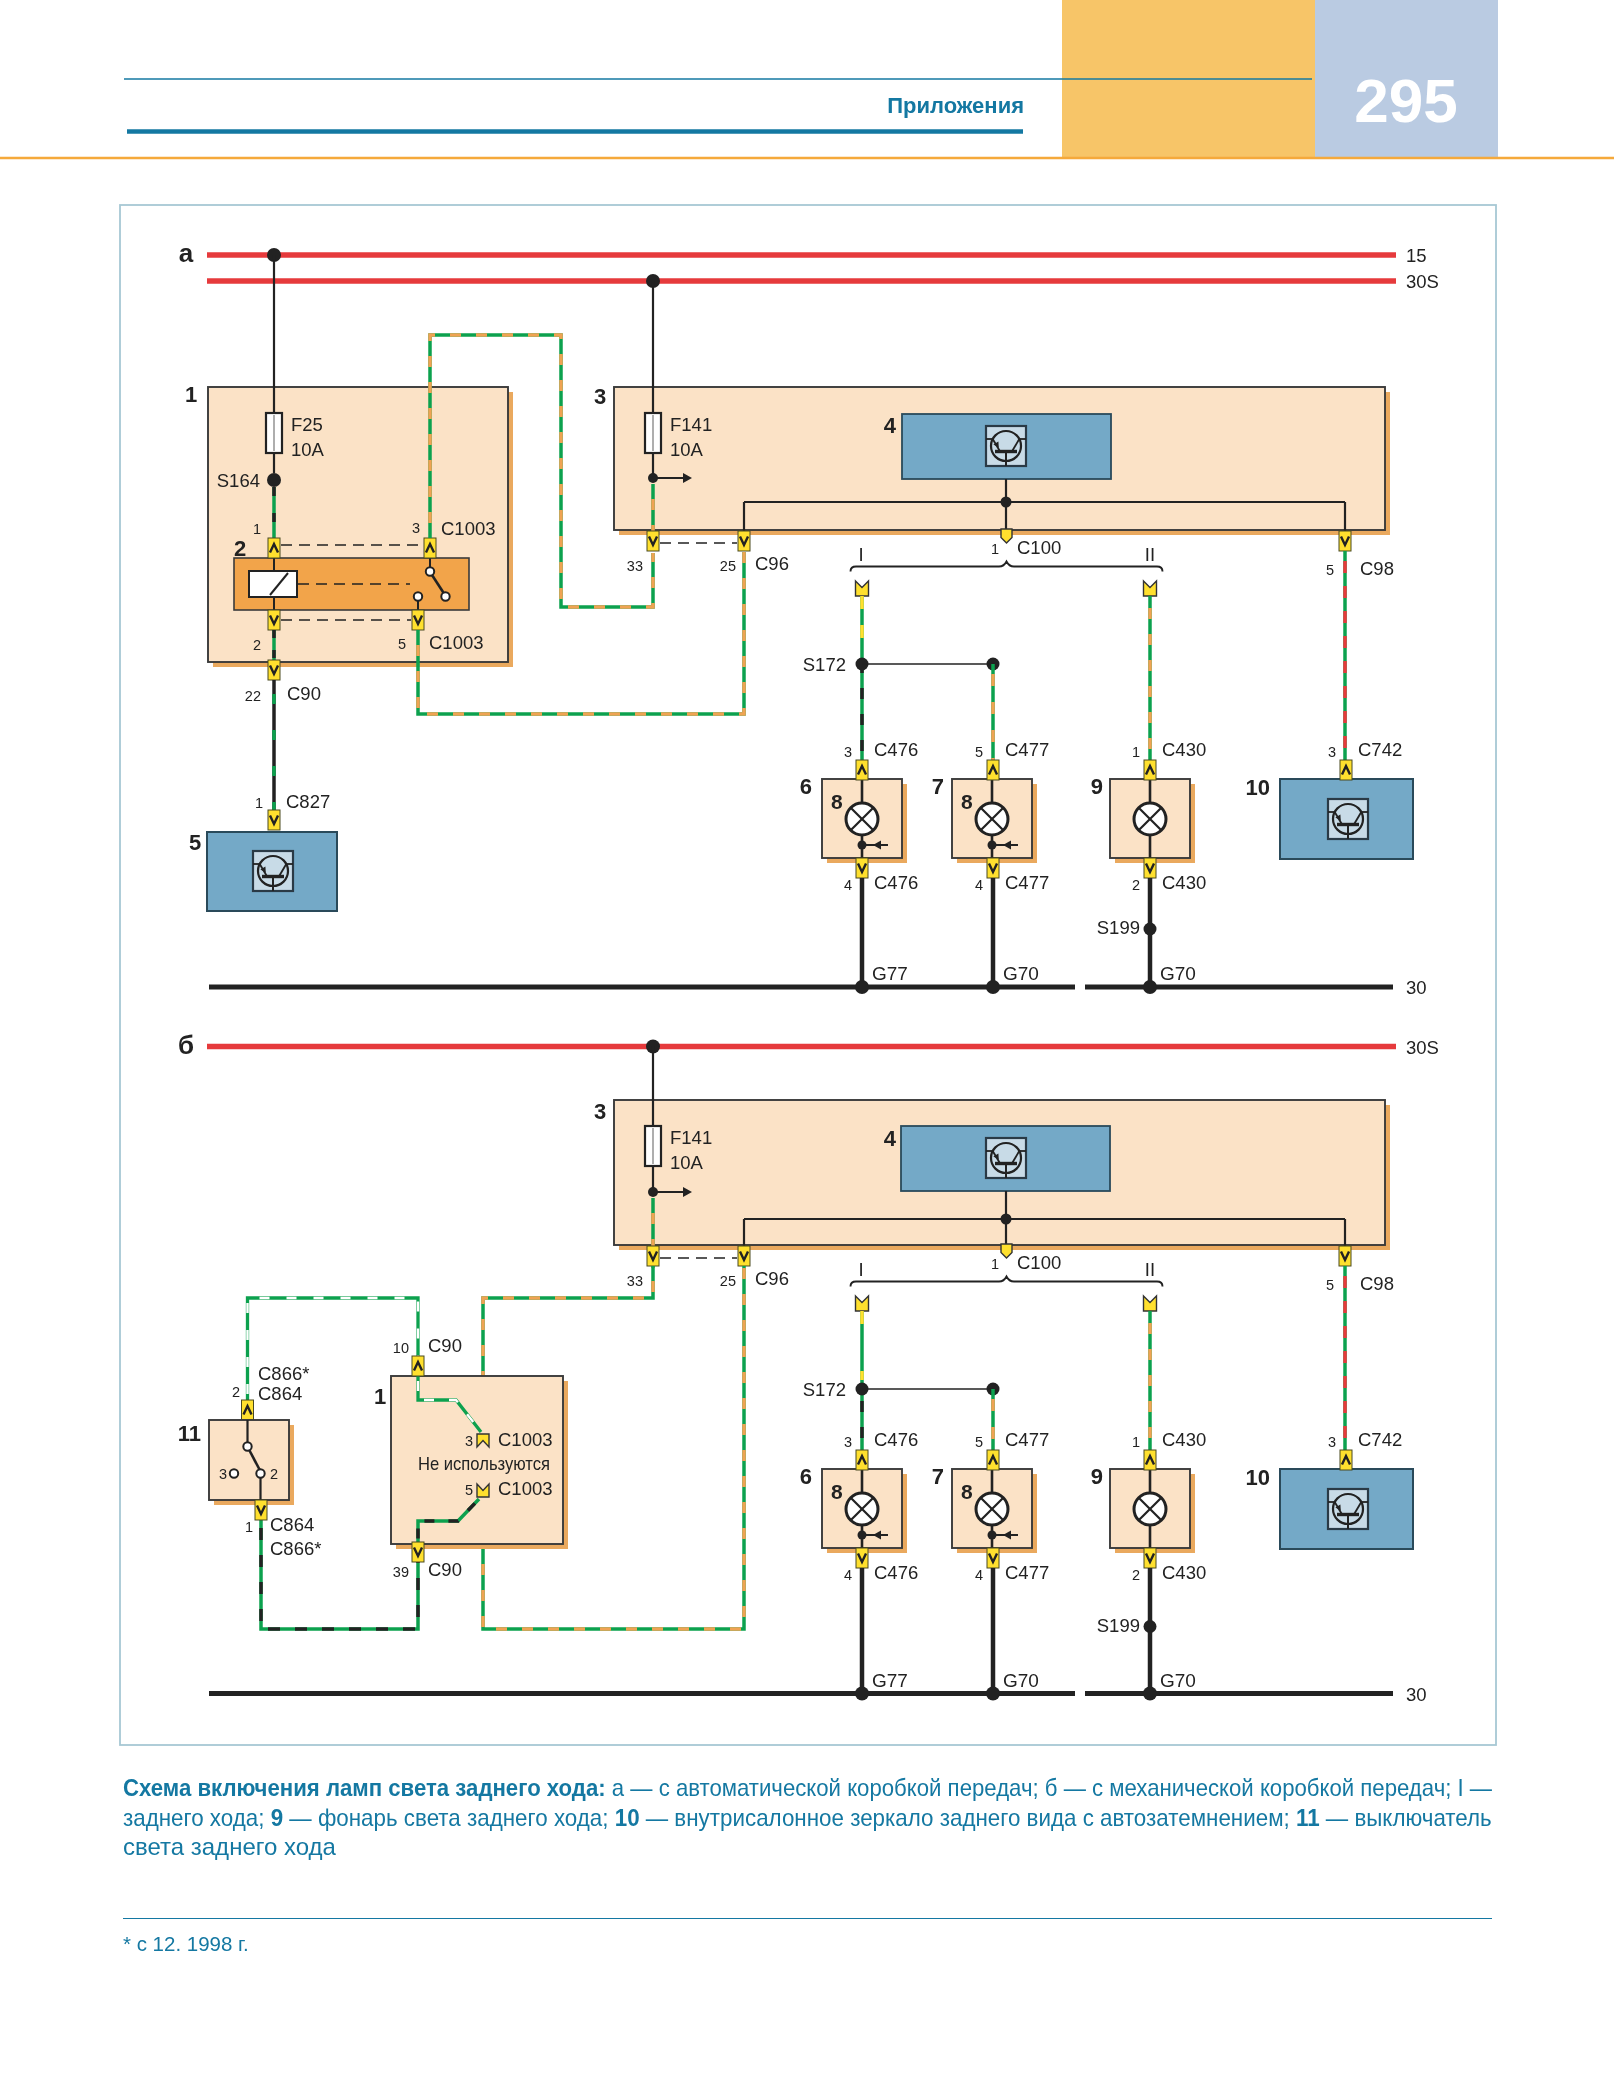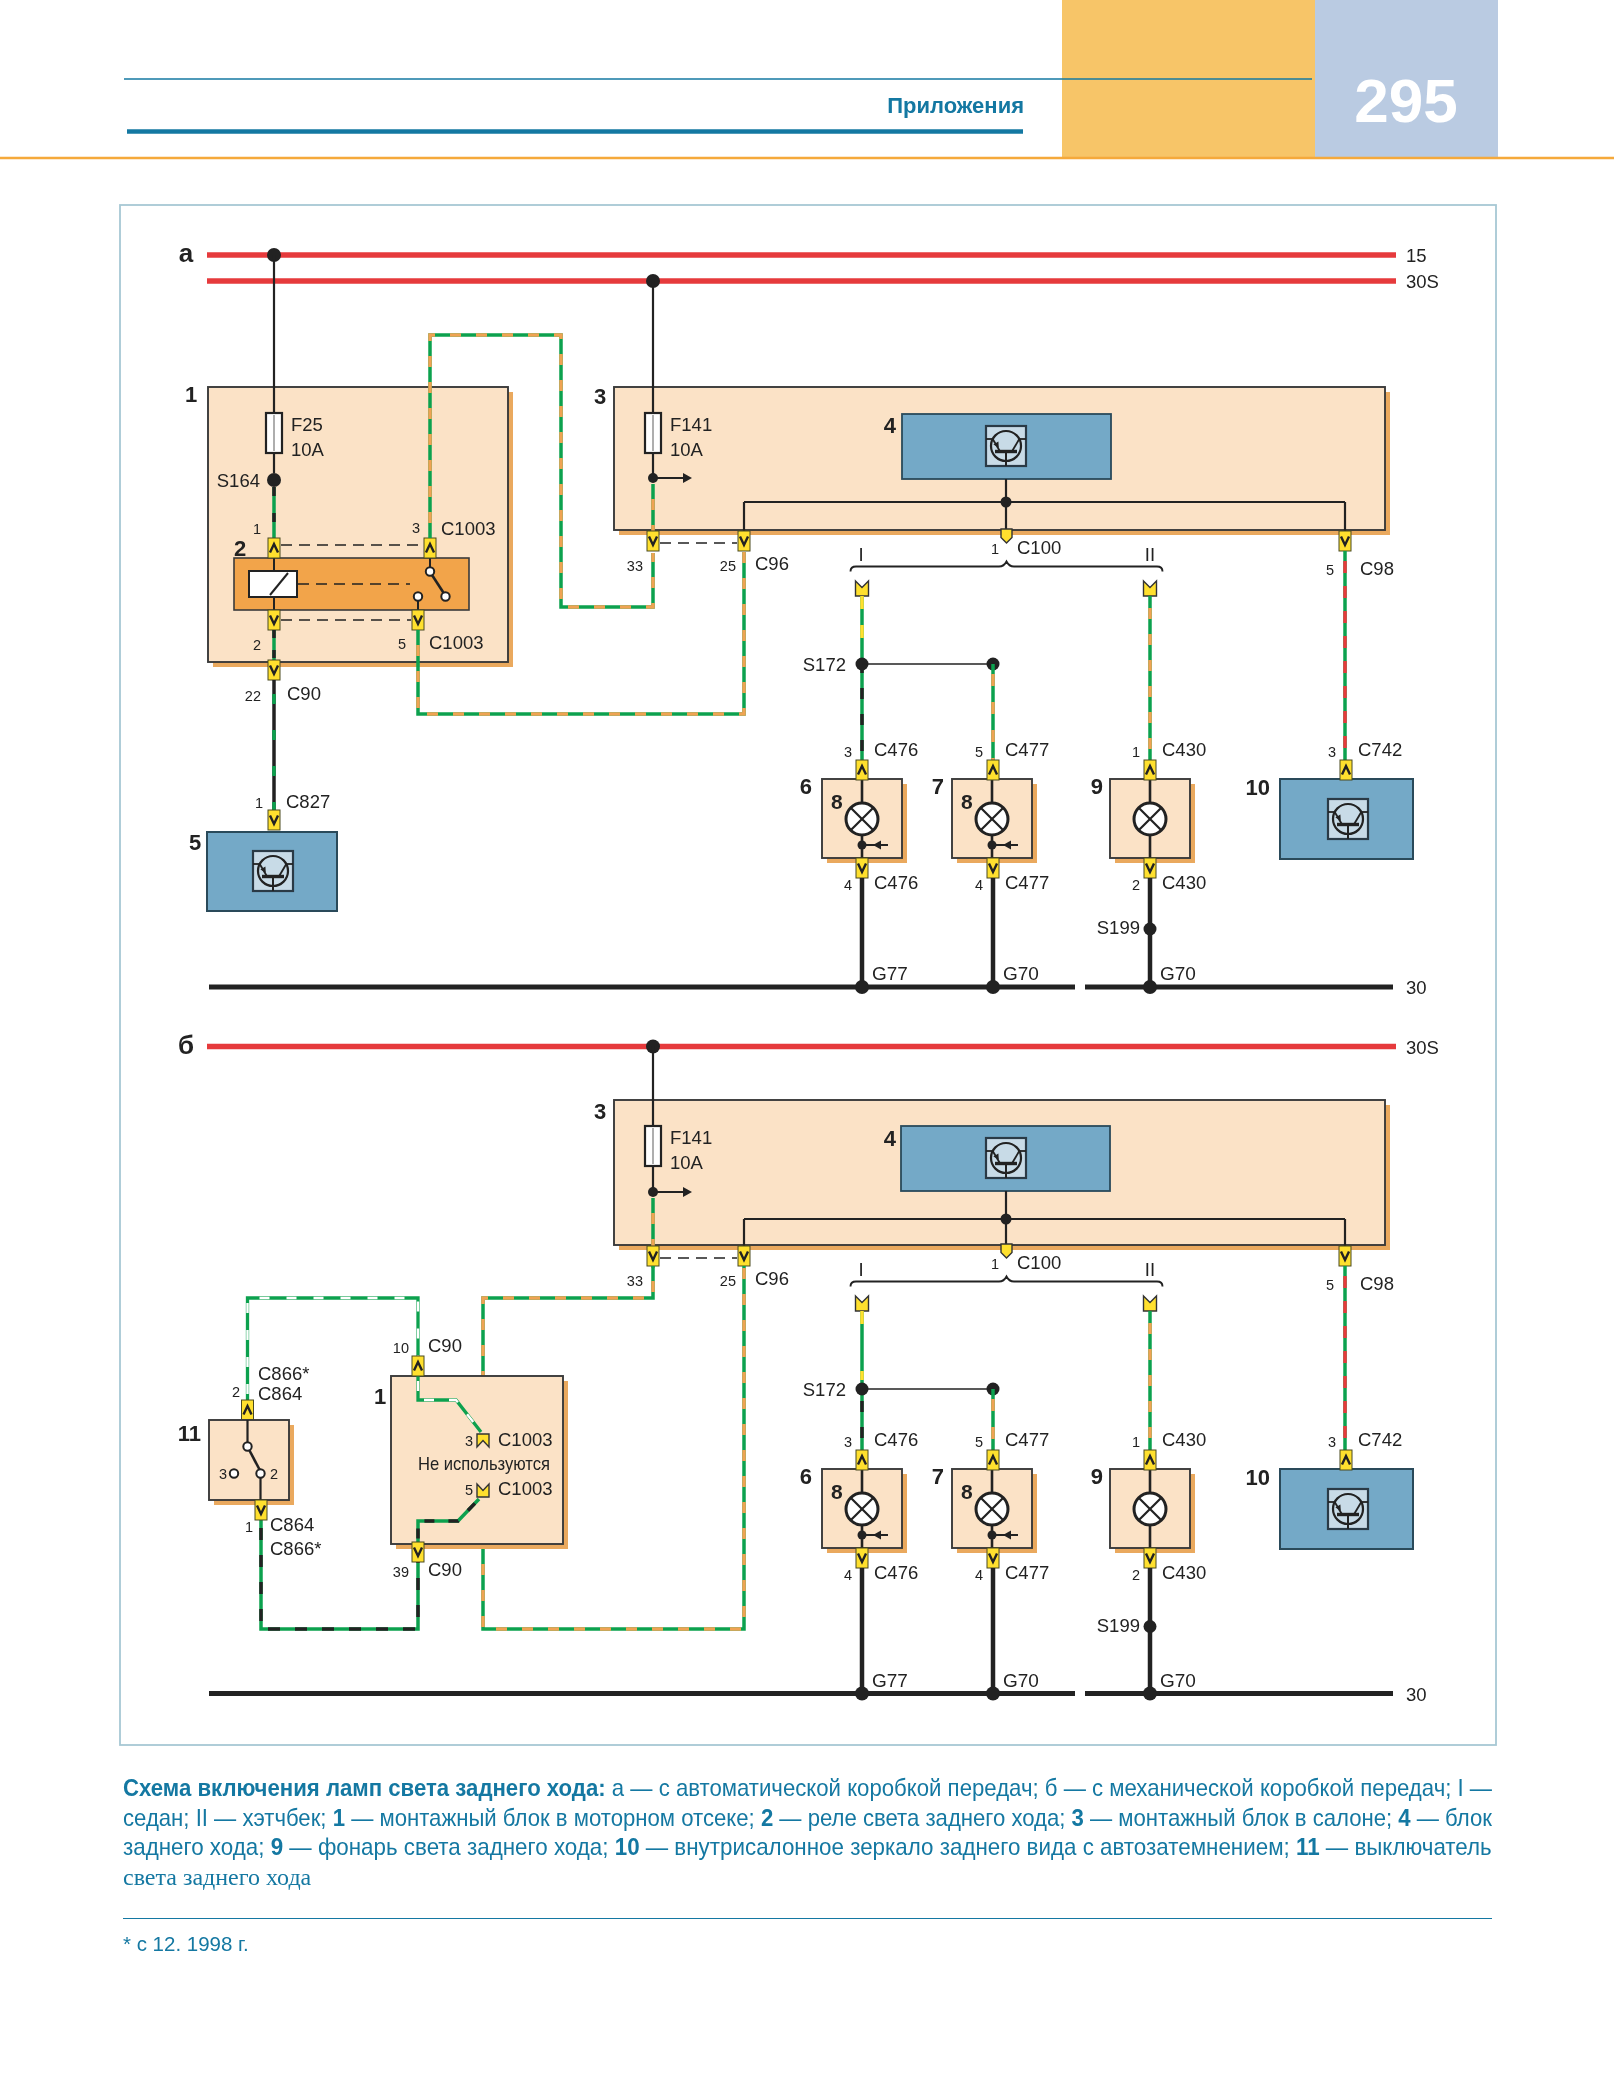--- a/index.html
+++ b/index.html
@@ -450,19 +450,18 @@
 <line x1="260.5" y1="1477.5" x2="260.5" y2="1500" stroke="#222222" stroke-width="2.2" stroke-linecap="butt"></line>
 <line x1="261" y1="1500" x2="261" y2="1502" stroke="#222222" stroke-width="2.2" stroke-linecap="butt"></line>
 <rect x="255.0" y="1500" width="12" height="20" fill="#ffe02e" stroke="#4a4a20" stroke-width="1"></rect>
       <path d="M257,1505.5 L261,1514.0 L265,1505.5" fill="none" stroke="#222222" stroke-width="2.4" stroke-linejoin="miter"></path>
 <text x="253" y="1532" font-size="14.5" text-anchor="end" font-weight="normal" fill="#222222">1</text>
 <text x="270" y="1531" font-size="18.5" text-anchor="start" font-weight="normal" fill="#222222">C864</text>
 <text x="270" y="1555" font-size="18.5" text-anchor="start" font-weight="normal" fill="#222222">C866*</text>
 </svg>
 <div class="caption">
 <div class="cl"><span style="display:inline-block;white-space:nowrap;transform:scaleX(0.9238);transform-origin:0 50%;"><b>Схема включения ламп света заднего хода:</b> а — с автоматической коробкой передач; б — с механической коробкой передач; I —</span></div>
-<div class="cl"><span style="display:inline-block;white-space:nowrap;transform:scaleX(0.9224);transform-origin:0 50%;">седан; II — хэтчбек; <b>1</b> — монтажный блок в моторном отсеке; <b>2</b> — реле света заднего хода; <b>3</b> — монтажный блок в салоне; <b>4</b> — блок</span></div>
 <div class="cl"><span style="display:inline-block;white-space:nowrap;transform:scaleX(0.932);transform-origin:0 50%;">заднего хода; <b>9</b> — фонарь света заднего хода; <b>10</b> — внутрисалонное зеркало заднего вида с автозатемнением; <b>11</b> — выключатель</span></div>
-<div class="cl"><span style="display:inline-block;white-space:nowrap;transform:scaleX(1.0);transform-origin:0 50%;font-family:Liberation Serif, serif;">света заднего хода</span></div>
+<div class="cl"><span style="display:inline-block;white-space:nowrap;transform:scaleX(1.0);transform-origin:0 50%;">света заднего хода</span></div>
 </div>
 <div class="rule"></div>
 <div class="foot">* с 12. 1998 г.</div>
 </div>
 
 </body></html>

